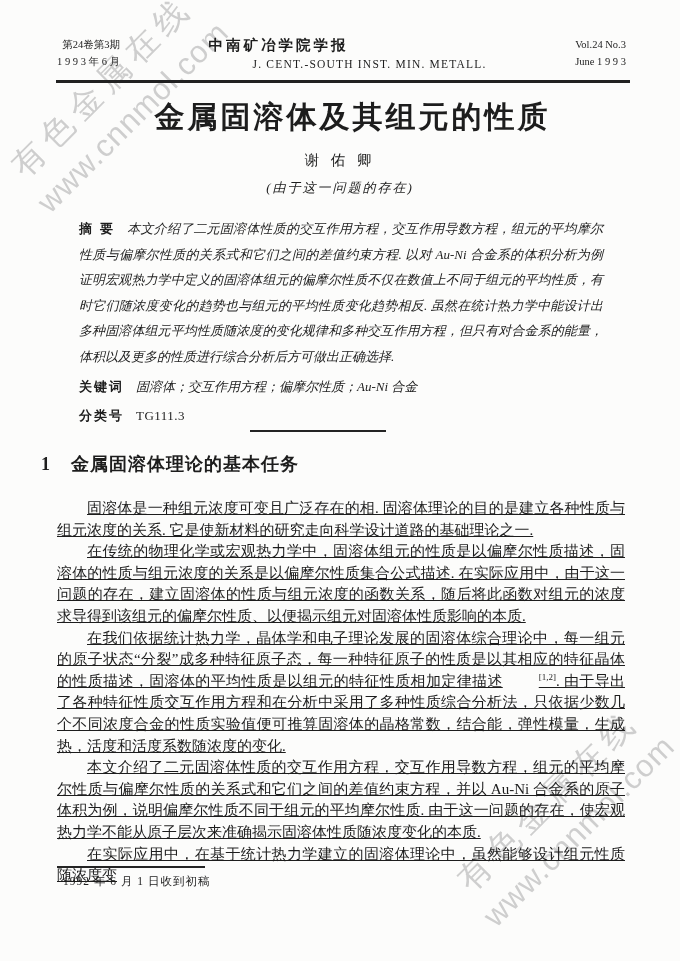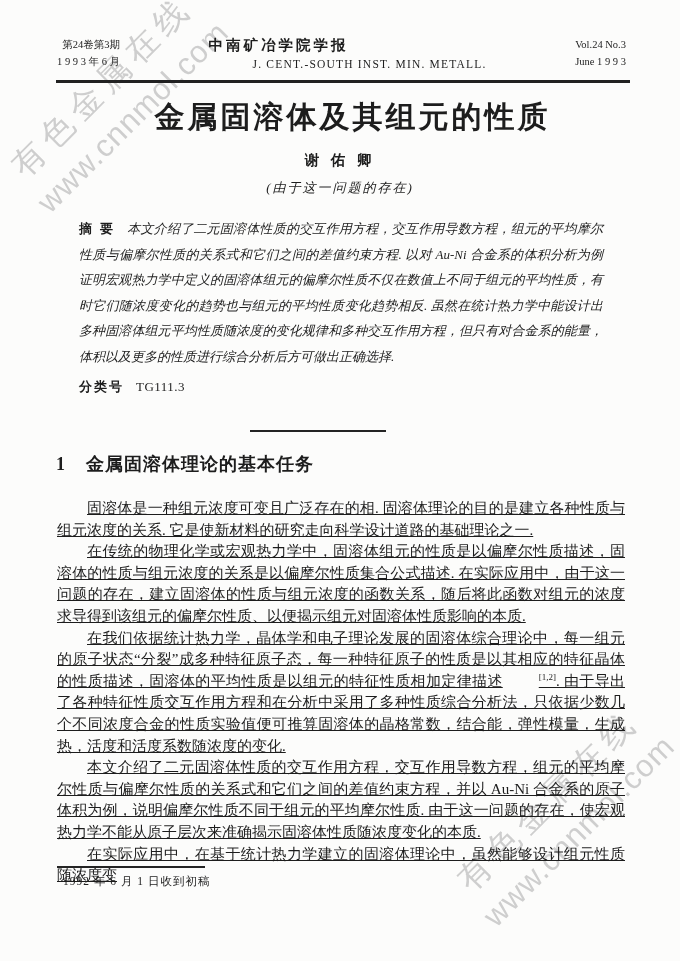--- a/index.html
+++ b/index.html
@@ -43,21 +43,21 @@
   
   .title {
     position:absolute; top:97px; left:0; right:0;
     text-align:center; font-size:30px; font-weight:bold; letter-spacing:3px;
     font-family:"Liberation Sans","DejaVu Sans",sans-serif;
     z-index:2;
     padding-left:25px;
   }
   .author {
     position:absolute; top:151px; left:0; right:0;
-    text-align:center; font-size:14.5px; font-weight:bold; letter-spacing:4px;
+    text-align:center; font-size:14.5px; font-weight:normal; letter-spacing:4px;
     z-index:2;
   }
   .affiliation {
     position:absolute; top:179px; left:0; right:0;
     text-align:center; font-size:13px; font-style:italic; letter-spacing:2px;
     z-index:2;
   }
   
   .abstract {
     position:absolute; top:216px; left:79px; width:524px;
@@ -69,21 +69,21 @@
     font-style:normal; font-weight:bold; letter-spacing:2px;
     font-family:"Liberation Sans","DejaVu Sans",sans-serif;
     margin-right:12px;
   }
   .kw-line { margin-top:4px; }
   .cls-line { font-style:normal; }
   .cls-line .val { font-style:normal; letter-spacing:.5px; }
   
   .mid-rule { position:absolute; top:430px; left:250px; width:136px; height:2px; background:#242424; z-index:2; }
   .sec-heading {
-    position:absolute; top:452px; left:56px; right:55px;
+    position:absolute; top:452px; left:41px; right:55px;
     font-size:18px; font-weight:bold; letter-spacing:1px;
     z-index:2;
   }
   .sec-heading .sec-num { margin-right:20px; }
   
   .body-text {
     position:absolute; top:498px; left:57px; width:568px;
     font-size:15px; line-height:21.6px; text-align:justify;
     z-index:2;
     text-decoration:underline;
@@ -123,20 +123,21 @@
     </div>
   </div>
   <div class="hdr-rule"></div>
 
   <h1 class="title">金属固溶体及其组元的性质</h1>
   <div class="author">谢 佑 卿</div>
   <div class="affiliation">(由于这一问题的存在)</div>
 
   <div class="abstract">
     <p><span class="lbl">摘  要</span><span>本文介绍了二元固溶体性质的交互作用方程，交互作用导数方程，组元的平均摩尔性质与偏摩尔性质的关系式和它们之间的差值约束方程. 以对 Au-Ni 合金系的体积分析为例证明宏观热力学中定义的固溶体组元的偏摩尔性质不仅在数值上不同于组元的平均性质，有时它们随浓度变化的趋势也与组元的平均性质变化趋势相反. 虽然在统计热力学中能设计出多种固溶体组元平均性质随浓度的变化规律和多种交互作用方程，但只有对合金系的能量，体积以及更多的性质进行综合分析后方可做出正确选择.</span></p>
+    <p class="kw-line"><span class="lbl">关键词</span><span>固溶体；交互作用方程；偏摩尔性质；Au-Ni 合金</span></p>
     <p class="kw-line cls-line"><span class="lbl">分类号</span><span class="val">TG111.3</span></p>
   </div>
 
   <div class="mid-rule"></div>
 
   <h2 class="sec-heading"><span class="sec-num">1</span><span>金属固溶体理论的基本任务</span></h2>
 
   <div class="body-text">
     <p>固溶体是一种组元浓度可变且广泛存在的相. 固溶体理论的目的是建立各种性质与组元浓度的关系. 它是使新材料的研究走向科学设计道路的基础理论之一.</p>
     <p>在传统的物理化学或宏观热力学中，固溶体组元的性质是以偏摩尔性质描述，固溶体的性质与组元浓度的关系是以偏摩尔性质集合公式描述. 在实际应用中，由于这一问题的存在，建立固溶体的性质与组元浓度的函数关系，随后将此函数对组元的浓度求导得到该组元的偏摩尔性质、以便揭示组元对固溶体性质影响的本质.</p>

